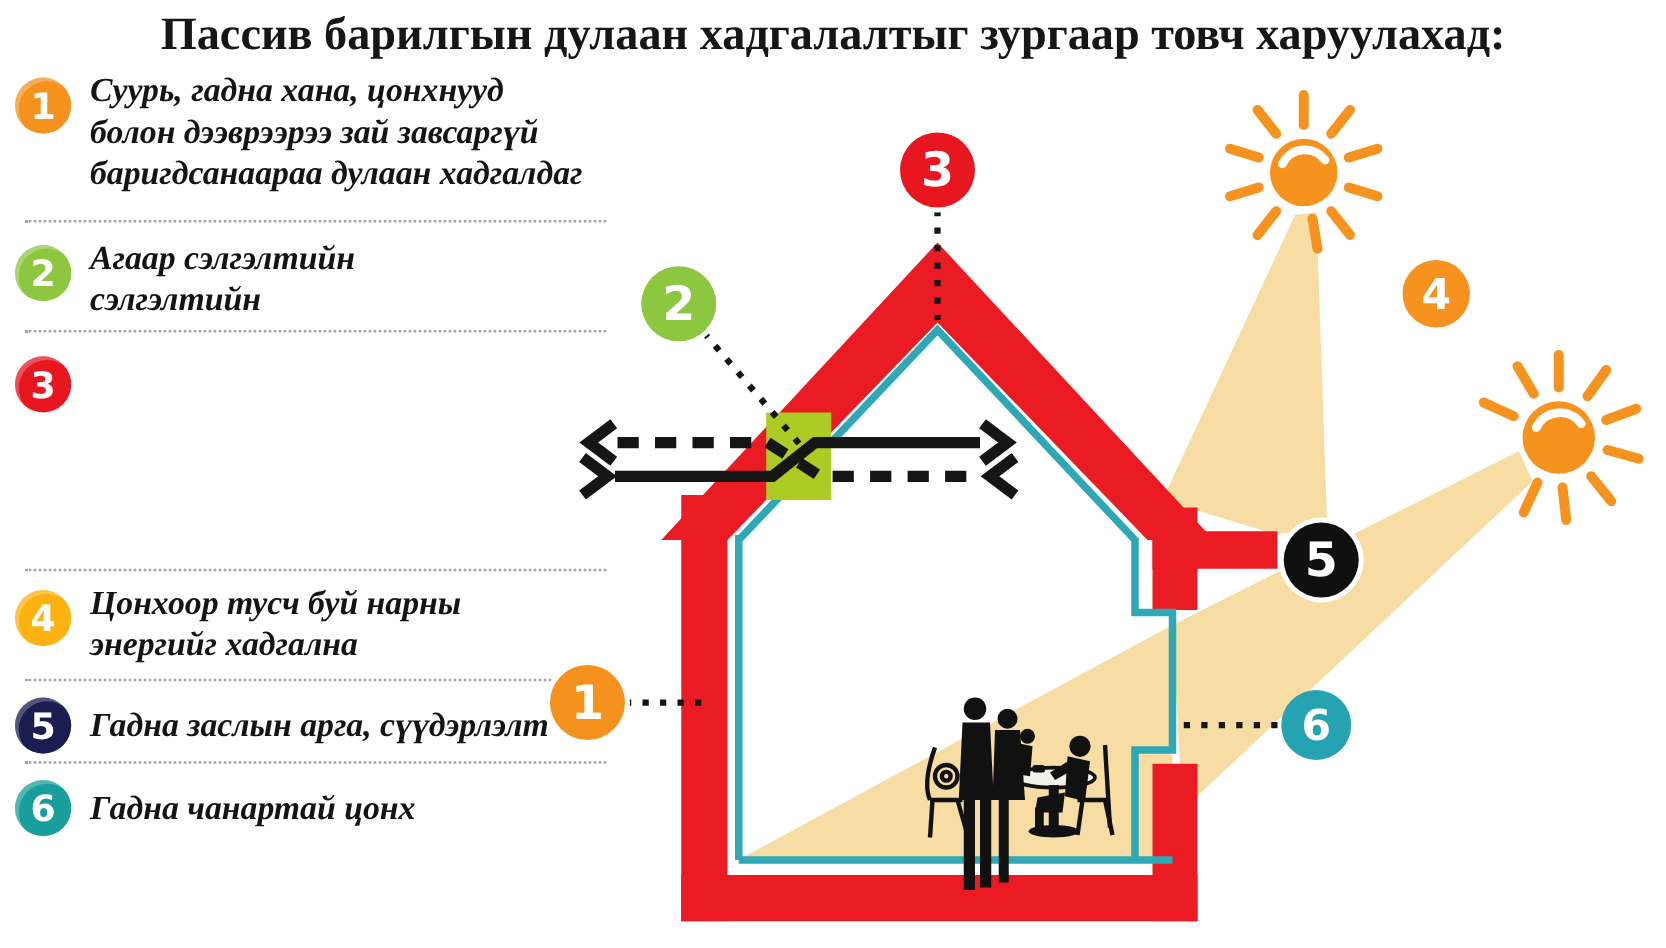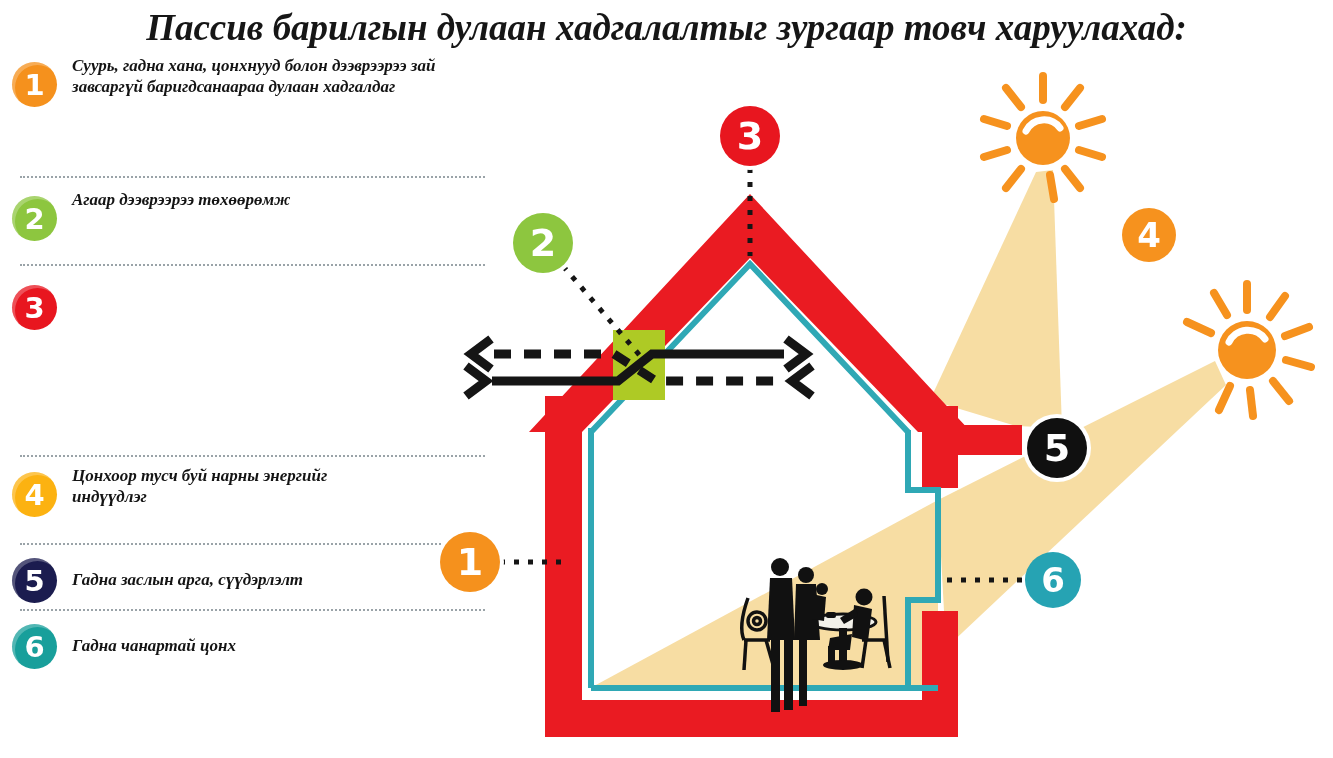--- a/index.html
+++ b/index.html
@@ -1,28 +1,28 @@
 <!DOCTYPE html>
 <html><head>
 <meta charset="utf-8">
 <style>
   html,body{margin:0;padding:0;background:#fff;}
   .canvas{position:relative;width:1333px;height:758px;background:#ffffff;overflow:hidden;
           font-family:"Liberation Serif", serif;}
   .title{position:absolute;top:6px;left:0;width:1333px;text-align:center;
-         font-size:37px;font-weight:bold;font-style:italic;color:#161616;letter-spacing:0px;}
+         font-size:37px;font-weight:bold;color:#161616;letter-spacing:0px;}
   .legend{position:absolute;left:12px;top:0;width:485px;height:758px;z-index:2;}
   .legend-item{position:absolute;display:flex;gap:15px;align-items:flex-start;}
   .legend-item.single{align-items:center;}
   .lcircle{flex:0 0 45px;width:45px;height:45px;border-radius:50%;margin-top:6px;
            display:flex;align-items:center;justify-content:center;
            color:#fff;font-family:"DejaVu Sans",sans-serif;font-weight:bold;font-size:29px;font-style:normal;
            box-shadow:inset 3px 3px 0 rgba(255,255,255,0.25);}
   .single .lcircle{margin-top:0;}
-  .ltext{font-size:17px;line-height:1.22;font-weight:bold;font-style:italic;color:#141414;}
+  .ltext{font-size:27px;line-height:1.22;font-weight:bold;font-style:italic;color:#141414;}
   .c1{background:#f5911d;} .c2{background:#8dc63f;} .c3{background:#e8161f;}
   .c4{background:#fcb211;} .c5{background:#1b1c4f;} .c6{background:#189f9b;}
   .divider{position:absolute;left:8px;width:465px;height:0;border-top:2px dotted #9aa3a8;}
   svg.diagram{position:absolute;left:0;top:0;z-index:3;}
 </style>
 </head>
 <body>
 
 <div class="canvas">
 
@@ -35,36 +35,36 @@
           <span>1</span>
         </div>
       <div class="ltext" style="width:400px;">Суурь, гадна хана, цонхнууд болон дээврээрээ зай завсаргүй баригдсанаараа дулаан хадгалдаг</div>
     </div>
     <div class="divider" style="top:176px;"></div>
 
     <div class="legend-item" style="top:190px;width:420px;">
       <div class="lcircle c2">
           <span>2</span>
         </div>
-      <div class="ltext" style="width:250px;">Агаар дээврээрээ төхөөрөмж</div>
+      <div class="ltext" style="width:250px;">Агаар сэлгэлтийн сэлгэлтийн</div>
     </div>
     <div class="divider" style="top:264px;"></div>
 
     <div class="legend-item" style="top:279px;width:470px;">
       <div class="lcircle c3">
           <span>3</span>
         </div>
     </div>
     <div class="divider" style="top:455px;"></div>
 
     <div class="legend-item" style="top:466px;width:430px;">
       <div class="lcircle c4">
           <span>4</span>
         </div>
-      <div class="ltext" style="width:320px;">Цонхоор тусч буй нарны энергийг индүүдлэг</div>
+      <div class="ltext" style="width:320px;">Цонхоор тусч буй нарны энергийг хадгална</div>
     </div>
     <div class="divider" style="top:543px;"></div>
 
     <div class="legend-item single" style="top:558px;width:460px;">
       <div class="lcircle c5">
           <span>5</span>
         </div>
       <div class="ltext" style="width:400px;">Гадна заслын арга, сүүдэрлэлт</div>
     </div>
     <div class="divider" style="top:609px;"></div>

